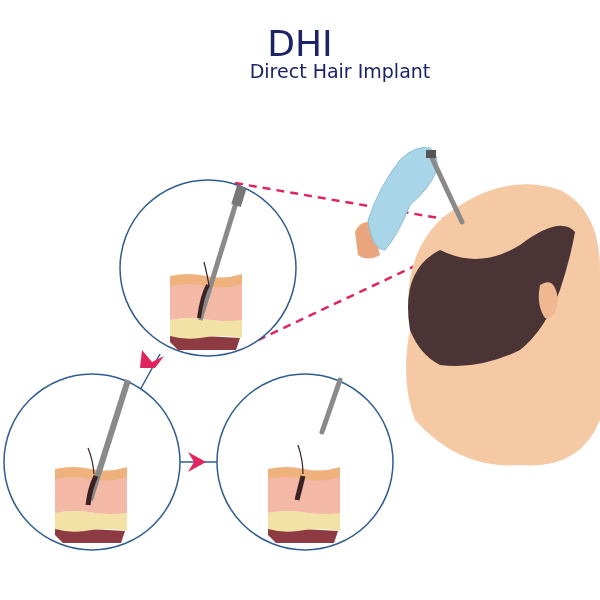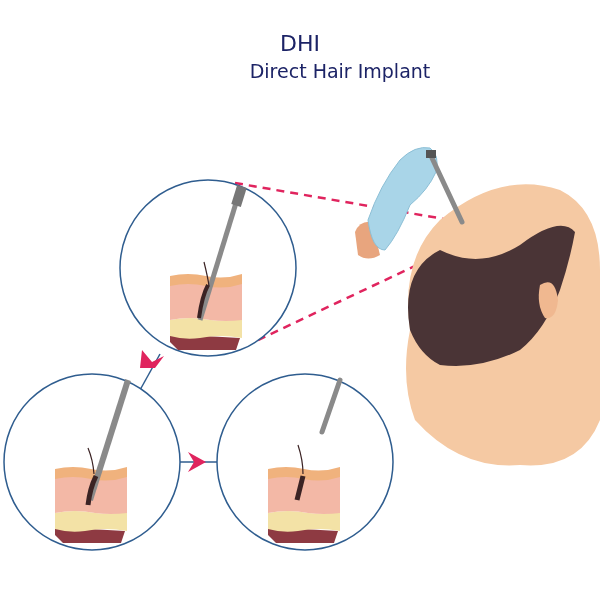--- a/index.html
+++ b/index.html
@@ -1,18 +1,18 @@
 <!DOCTYPE html>
 <html><head>
 <meta charset="utf-8">
 <style>
   html,body{margin:0;padding:0;background:#fff;}
   body{width:600px;height:600px;position:relative;overflow:hidden;font-family:"DejaVu Sans",sans-serif;}
   .title{position:absolute;left:0;width:600px;text-align:center;color:#1c2366;}
-  .t1{top:28px;font-size:22px;line-height:32px;}
+  .t1{top:28px;font-size:36px;line-height:32px;}
   .t2{top:60px;font-size:19px;line-height:22px;padding-left:40px;}
   svg.scene{position:absolute;left:0;top:0;}
 </style>
 </head>
 <body>
 
 <div class="title t1">DHI</div>
 <div class="title t2">Direct Hair Implant</div>
 
 <svg class="scene" width="600" height="600" viewBox="0 0 600 600">

